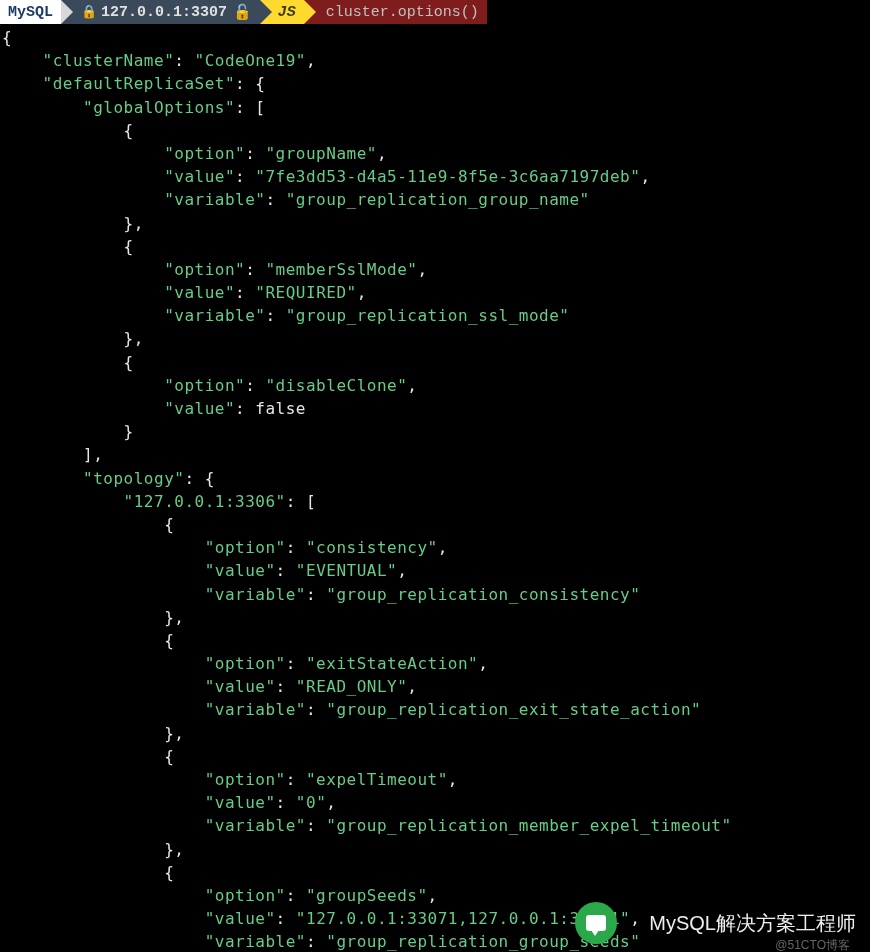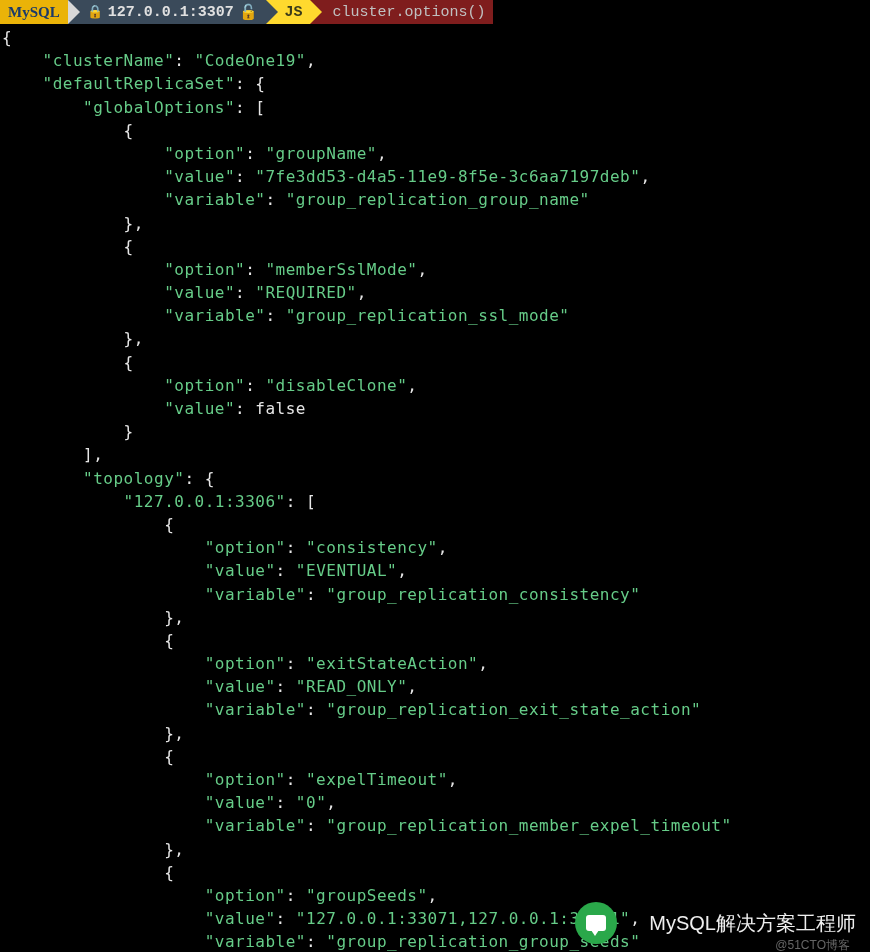--- a/index.html
+++ b/index.html
@@ -21,33 +21,33 @@
       font-weight: bold;
     }
     .seg {
       display: flex;
       align-items: center;
       padding: 0 8px;
       height: 24px;
       position: relative;
     }
     .seg-mysql {
-      background: #eab308;
+      background: #ffffff;
       color: #1a3a6a;
-      font-family: Liberation Serif, serif;
     }
     .seg-host {
       background: #3a4a5a;
       color: #e0e0e0;
       padding-left: 18px;
     }
     .seg-js {
       background: #ffd92e;
       color: #3a3a1a;
       padding-left: 18px;
+      font-style: italic;
     }
     .seg-cmd {
       background: #7f1d1d;
       color: #c0c0c0;
       padding-left: 22px;
       font-weight: normal;
     }
     .arrow {
       width: 0; height: 0;
       border-top: 12px solid transparent;

